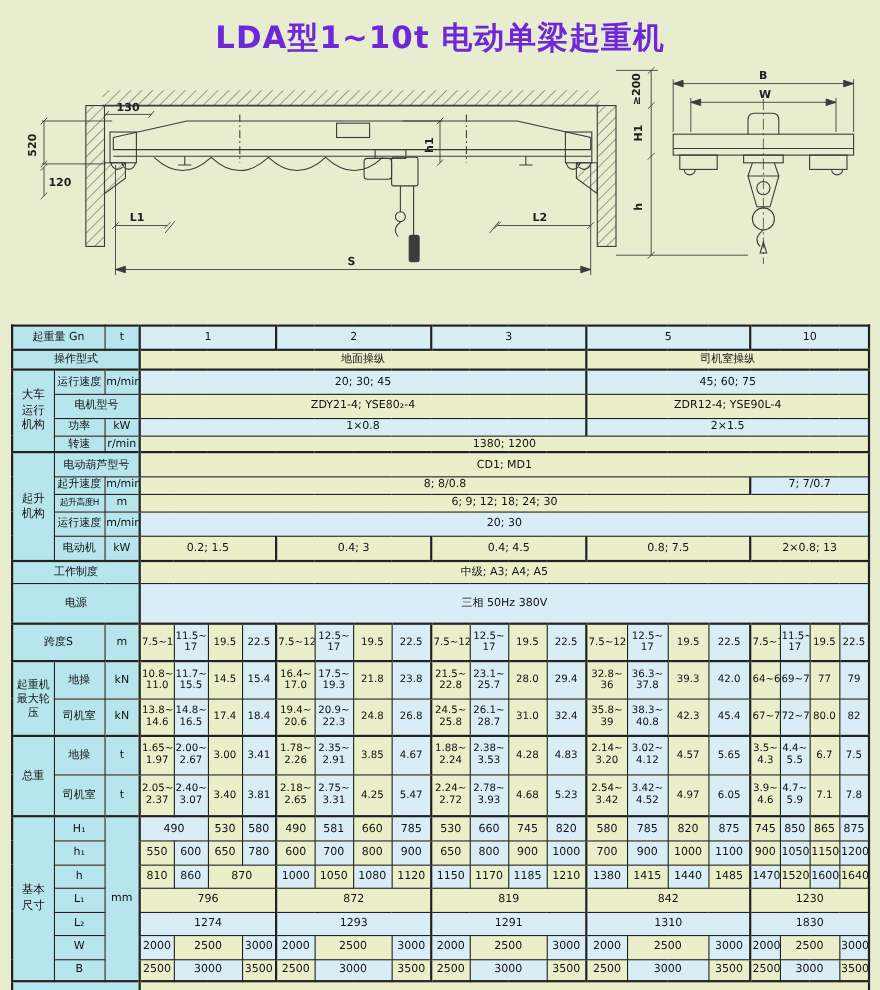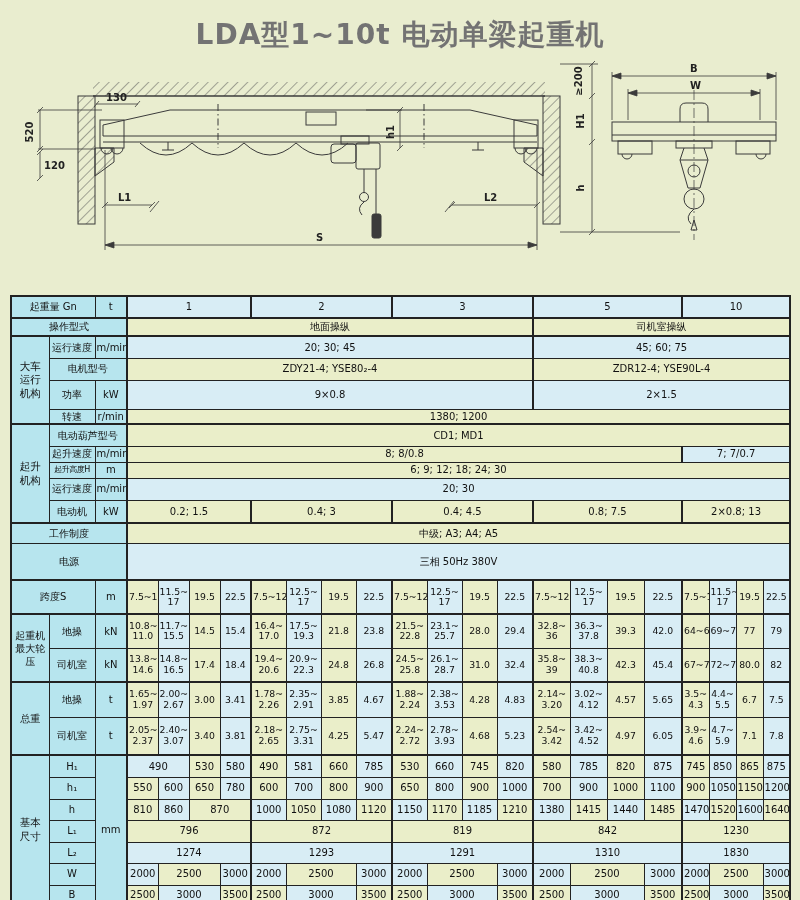--- a/index.html
+++ b/index.html
@@ -1,18 +1,18 @@
 <!DOCTYPE html>
 <html><head>
 <meta charset="utf-8">
 <style>
   *{margin:0;padding:0;box-sizing:border-box}
   html,body{width:800px;height:900px}
   body{background:#e9edcf;font-family:"DejaVu Sans","Liberation Sans",sans-serif;position:relative;overflow:hidden;color:#111}
-  .title{position:absolute;top:16px;left:0;width:100%;text-align:center;font-size:28px;font-weight:bold;color:#737373;letter-spacing:1px}
+  .title{position:absolute;top:16px;left:0;width:100%;text-align:center;font-size:28px;font-weight:bold;color:#6d28d9;letter-spacing:1px}
   svg.draw{position:absolute;left:0;top:52px}
   svg text{font-family:"DejaVu Sans","Liberation Sans",sans-serif;font-size:10px;font-weight:bold;fill:#222;stroke:none}
   .tablewrap{position:absolute;left:10px;top:295px}
   table{border-collapse:collapse;table-layout:fixed;width:779px;border:2px solid #222}
   td{border:1px solid #222;text-align:center;vertical-align:middle;font-size:10px;line-height:1.12;white-space:pre-line;overflow:hidden;padding:0 1px}
   .c-h{background:#b7e5ee;font-weight:normal;font-size:10px}
   .c-g{background:#eaeec9}
   .c-b{background:#d8edf5}
   .vlab{font-size:10.5px;line-height:1.3}
   .k-sm{font-size:8px;letter-spacing:-0.5px}
@@ -181,24 +181,24 @@
           <td class="c-h">运行速度</td>
           <td class="c-h">m/min</td>
           <td colspan="12" class="c-b gl">20;  30;  45</td>
           <td colspan="8" class="c-b gl">45;  60;  75</td>
         </tr>
         <tr class="" style="height: 22px;">
           <td colspan="2" class="c-h">电机型号</td>
           <td colspan="12" class="c-g gl">ZDY21-4;  YSE80₂-4</td>
           <td colspan="8" class="c-g gl">ZDR12-4;  YSE90L-4</td>
         </tr>
-        <tr class="" style="height: 29px;">
+        <tr class="" style="height: 16px;">
           <td class="c-h">功率</td>
           <td class="c-h">kW</td>
-          <td colspan="12" class="c-b gl">9×0.8</td>
+          <td colspan="12" class="c-b gl">1×0.8</td>
           <td colspan="8" class="c-b gl">2×1.5</td>
         </tr>
         <tr class="" style="height: 15px;">
           <td class="c-h">转速</td>
           <td class="c-h">r/min</td>
           <td colspan="20" class="c-g gl">1380;    1200</td>
         </tr>
         <tr class="brk" style="height: 22px;">
           <td rowspan="5" class="c-h vlab">起升
 机构</td>

